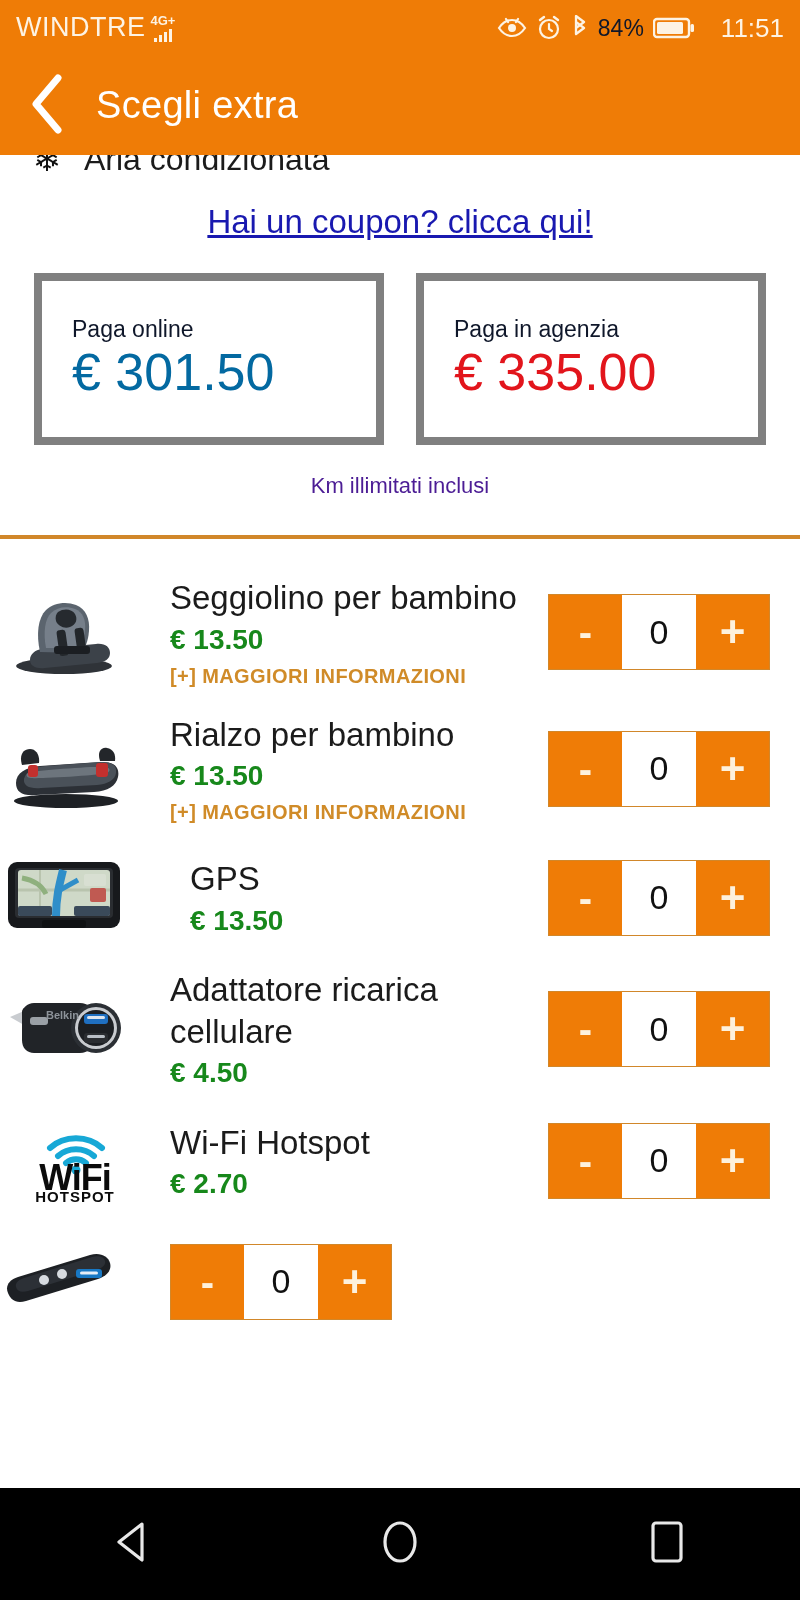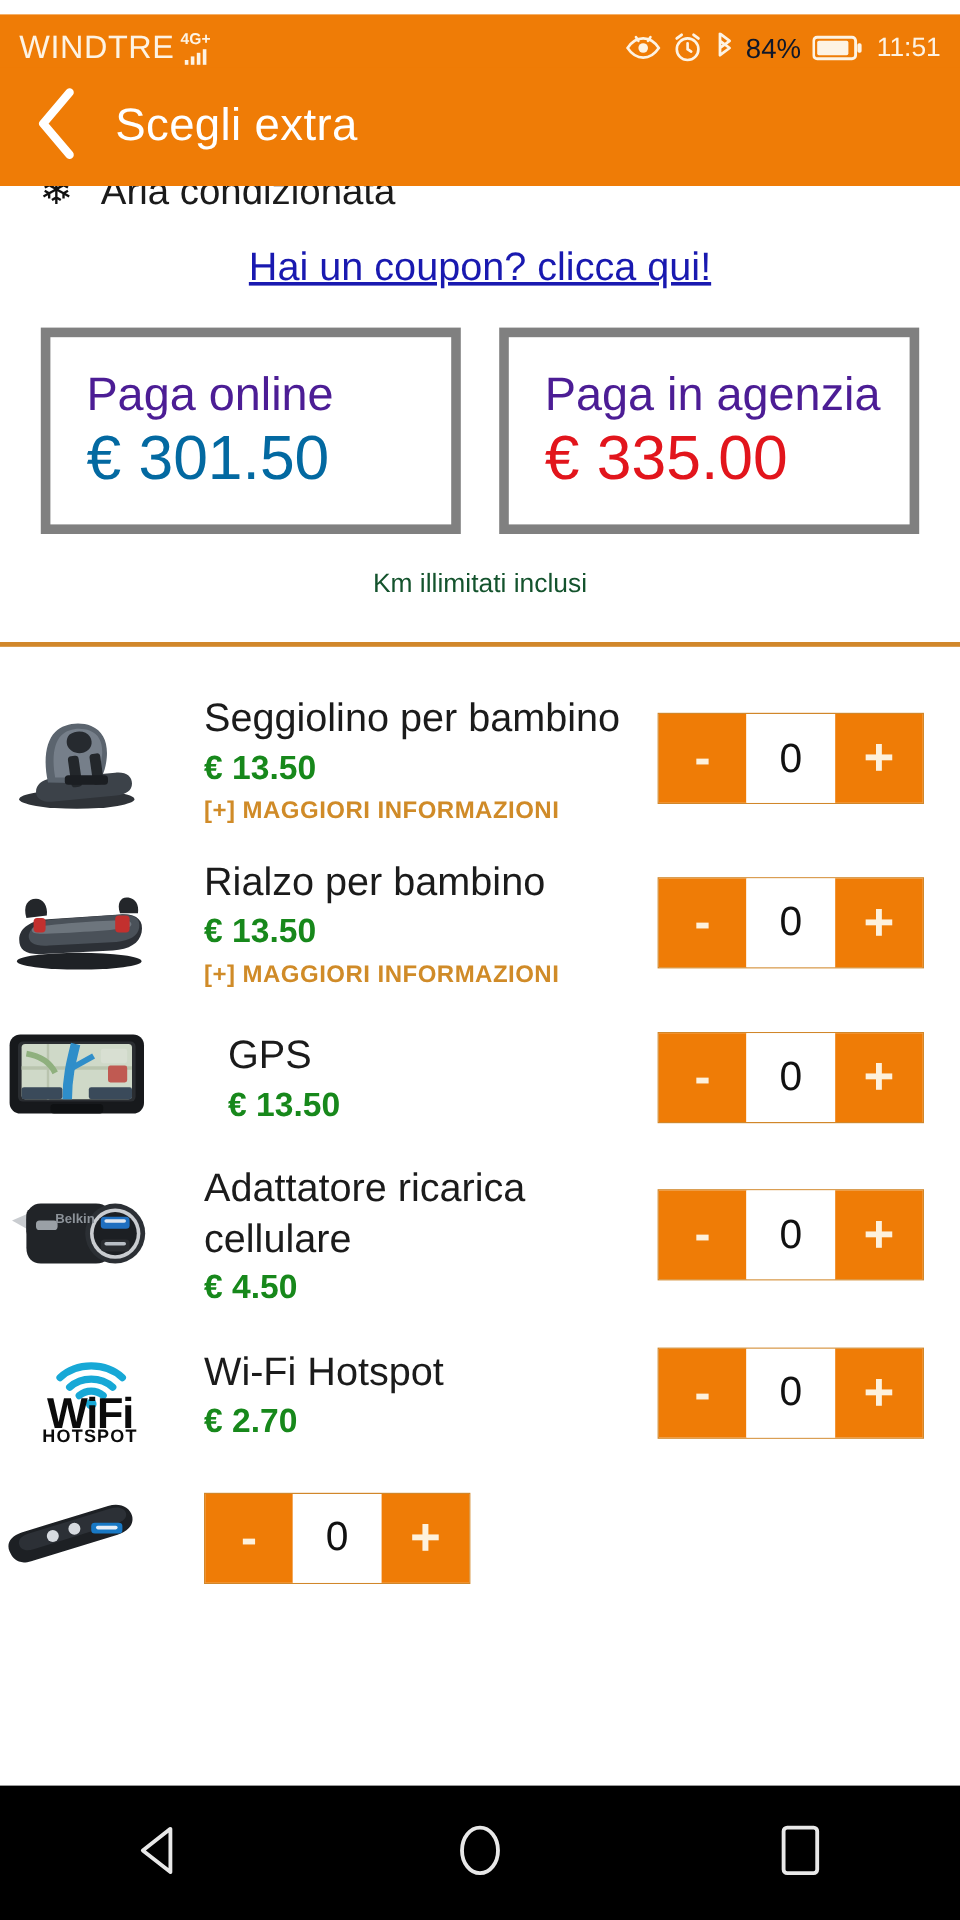--- a/index.html
+++ b/index.html
@@ -6,39 +6,39 @@
   html, body {
     width: 800px; height: 1600px;
     background: #ffffff;
     font-family: "Liberation Sans", sans-serif;
     overflow: hidden;
   }
   .screen { position: relative; width: 800px; height: 1600px; background:#fff; }
 
   
   .statusbar {
-    position:absolute; top:12px; left:0; width:800px; height:56px;
+    position:absolute; top:0; left:0; width:800px; height:56px;
     background:#ef7c06; color:#fdf6e8;
     display:flex; align-items:center; justify-content:space-between;
     padding:0 16px;
   }
   .sb-left { display:flex; align-items:flex-start; gap:2px; }
   .carrier { font-size:27px; letter-spacing:.5px; font-weight:400; color:#fdf3e4; line-height:1; }
   .net-wrap { display:flex; flex-direction:column; align-items:center; margin-left:3px; }
   .net-label { font-size:13px; font-weight:700; line-height:1; color:#fdf3e4; }
   .sig-bars { display:flex; align-items:flex-end; gap:2px; height:14px; margin-top:1px; }
   .sig-bars i { display:block; width:3px; background:#fdf3e4; }
   .sig-bars i:nth-child(1){height:4px}
   .sig-bars i:nth-child(2){height:7px}
   .sig-bars i:nth-child(3){height:10px}
   .sig-bars i:nth-child(4){height:13px}
   .sb-right { display:flex; align-items:center; gap:9px; }
   .sb-right svg { display:block; }
   .batt-pct { font-size:23px; color:#0f172a; letter-spacing:0; }
-  .clock { font-size:22px; color:#fdf3e4; margin-left:3px; letter-spacing:0; }
+  .clock { font-size:26px; color:#fdf3e4; margin-left:17px; letter-spacing:0; }
 
   
   .appbar {
     position:absolute; top:56px; left:0; width:800px; height:99px;
     background:#ef7c06; display:flex; align-items:center;
   }
   .back-btn { width:96px; display:flex; align-items:center; justify-content:center; cursor:pointer; }
   .appbar-title { font-size:38px; color:#fff; font-weight:400; letter-spacing:.3px; }
 
   
@@ -52,26 +52,26 @@
   .coupon-wrap { text-align:center; margin-top:26px; }
   .coupon-link { font-size:33px; color:#1919b0; text-decoration:underline; cursor:pointer; }
 
   .price-row { display:flex; justify-content:center; gap:32px; margin-top:32px; }
   .price-box {
     width:350px; height:172px; background:#fff;
     border:8px solid #808080;
     display:flex; flex-direction:column; justify-content:center;
     padding-left:30px;
   }
-  .price-label { font-size:39px; color:#4c1d95; line-height:1.18; }
+  .price-label { font-size:23px; color:#0f172a; line-height:1.18; }
   .price-amount { font-size:52px; line-height:1.12; font-weight:400; }
   .price-amount.green { color:#0369a1; }
   .price-amount.red { color:#e2151c; }
 
-  .km-note { text-align:center; font-size:22px; color:#14532d; margin-top:28px; }
+  .km-note { text-align:center; font-size:22px; color:#4c1d95; margin-top:28px; }
 
   .divider { height:4px; background:#d1872a; margin-top:36px; width:100%; }
 
   
   .extras { padding-top:12px; }
   .extra-row { display:flex; align-items:center; min-height:99px; padding:0 30px 0 0; }
   .thumb { width:170px; min-width:170px; height:96px; display:flex; align-items:center; justify-content:flex-start; }
   .thumb svg { display:block; }
   .info { flex:1; padding-right:10px; }
   .ex-name { font-size:33px; color:#1b1b1b; line-height:1.26; }

